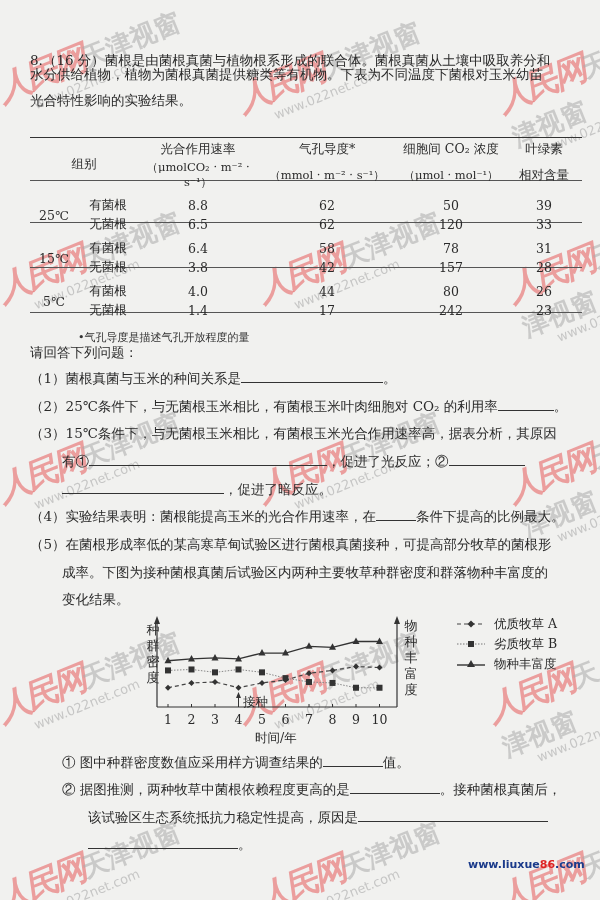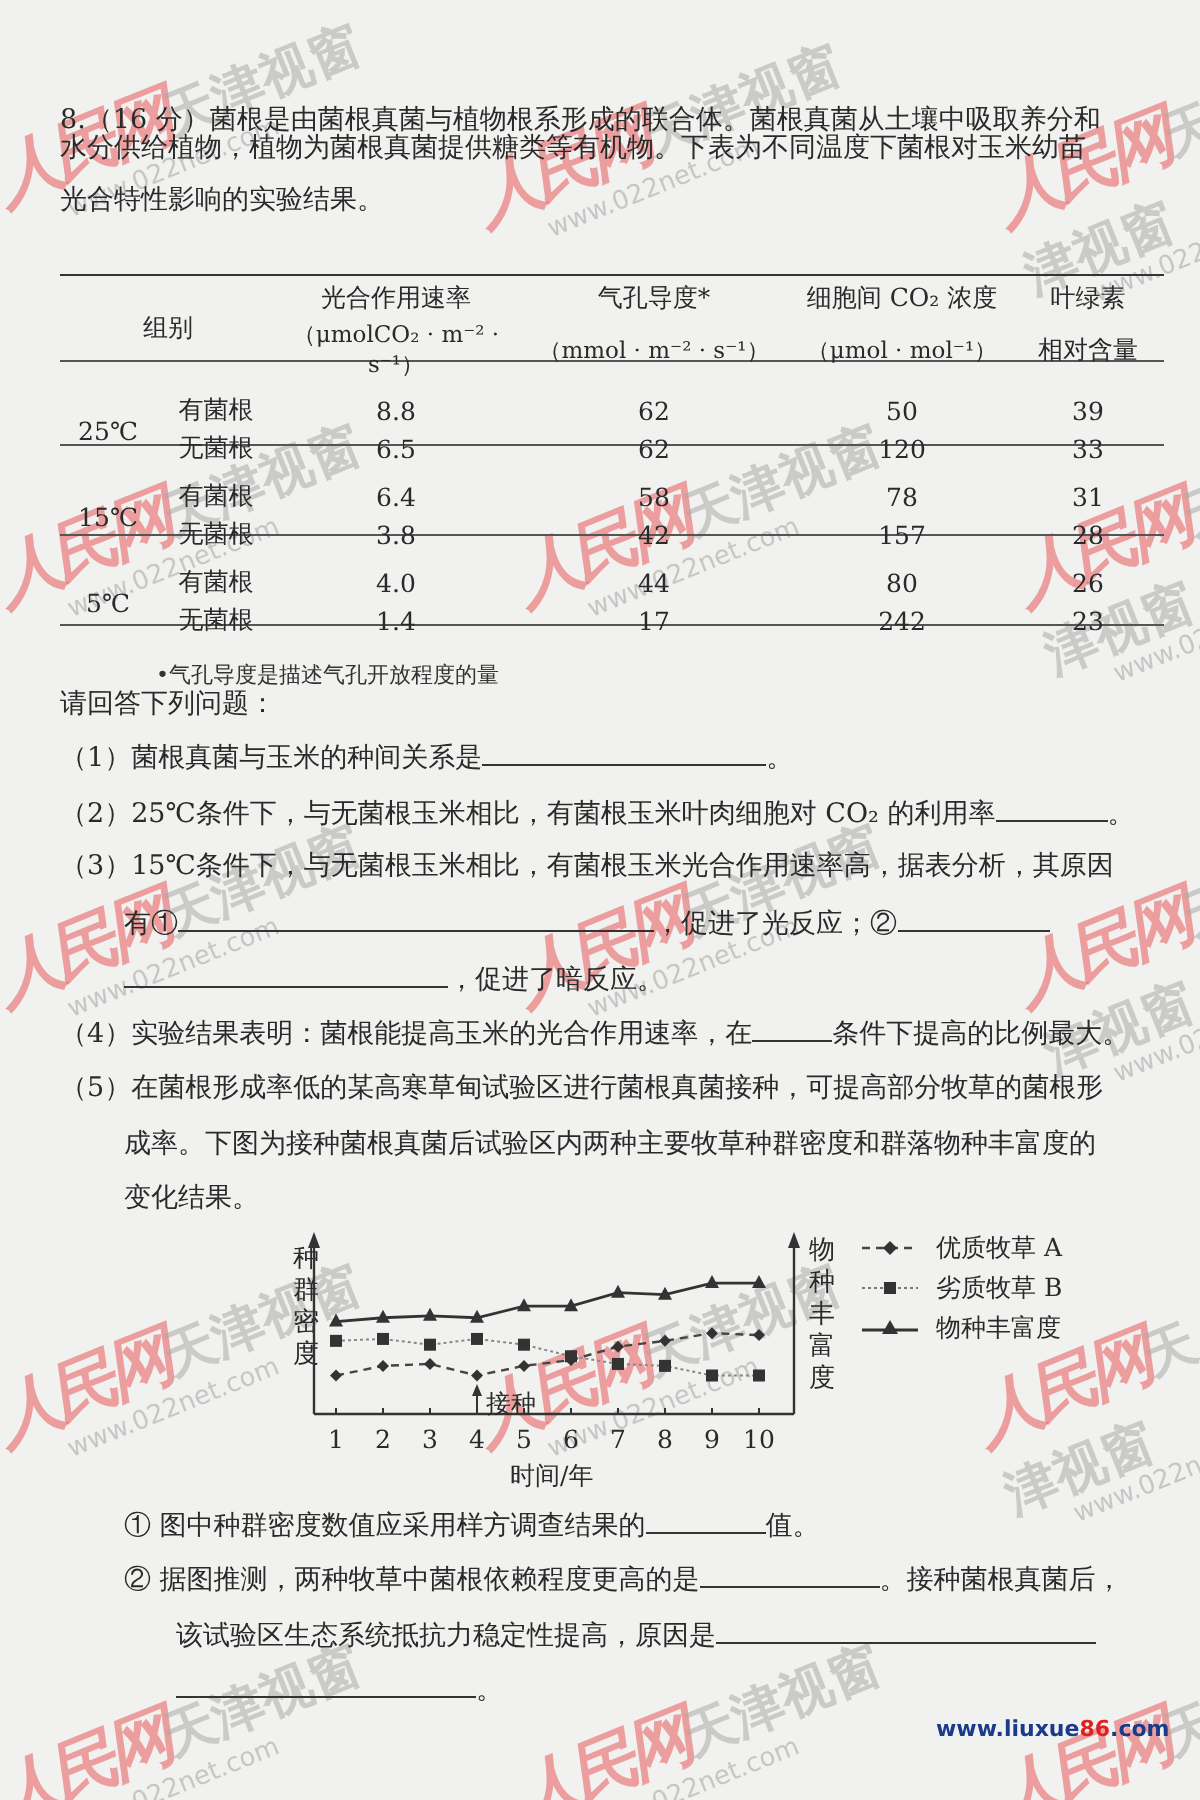--- a/index.html
+++ b/index.html
@@ -17,21 +17,21 @@
   .line { position: absolute; left: 30px; font-size: 13.5px; line-height: 20px; white-space: nowrap; }
   .blank { display: inline-block; border-bottom: 1px solid #333; height: 14px; vertical-align: baseline; }
 
   table.data { position: absolute; left: 30px; top: 138px; width: 552px; border-collapse: collapse; font-size: 12.5px; }
   table.data td { text-align: center; padding: 0; height: 19px; }
   table.data .hdr td { height: 22px; }
   .rule-top { position: absolute; left: 30px; width: 552px; top: 137px; height: 0; border-top: 1.5px solid #333; }
   .rule { position: absolute; left: 30px; width: 552px; height: 0; border-top: 1px solid #555; }
   .footnote { position: absolute; left: 30px; top: 330px; font-size: 11px; color: #333; margin-left: 48px; }
   .axis-label-v { position: absolute; font-size: 13px; line-height: 16px; width: 14px; text-align: center; }
-  .legend { position: absolute; left: 430px; top: 614px; font-size: 12.5px; line-height: 20px; }
+  .legend { position: absolute; left: 456px; top: 614px; font-size: 12.5px; line-height: 20px; }
   .legend-item { display: flex; align-items: center; }
   .legend-sym { width: 30px; height: 12px; margin-right: 8px; }
   .tick-label { position: absolute; font-size: 12.5px; top: 712px; transform: translateX(-50%); }
 
   .logo { position: absolute; left: 468px; top: 860px; text-align: center; }
   .logo .cn { font-family: "DejaVu Sans", sans-serif; font-weight: bold; font-size: 19px; color: #111; letter-spacing: 1px; }
   .logo .en { font-family: "DejaVu Sans", sans-serif; font-weight: bold; font-size: 11px; color: #1a3a8a; margin-top: -2px; }
   .logo .en .red { color: #d22; }
 </style>
 </head>

